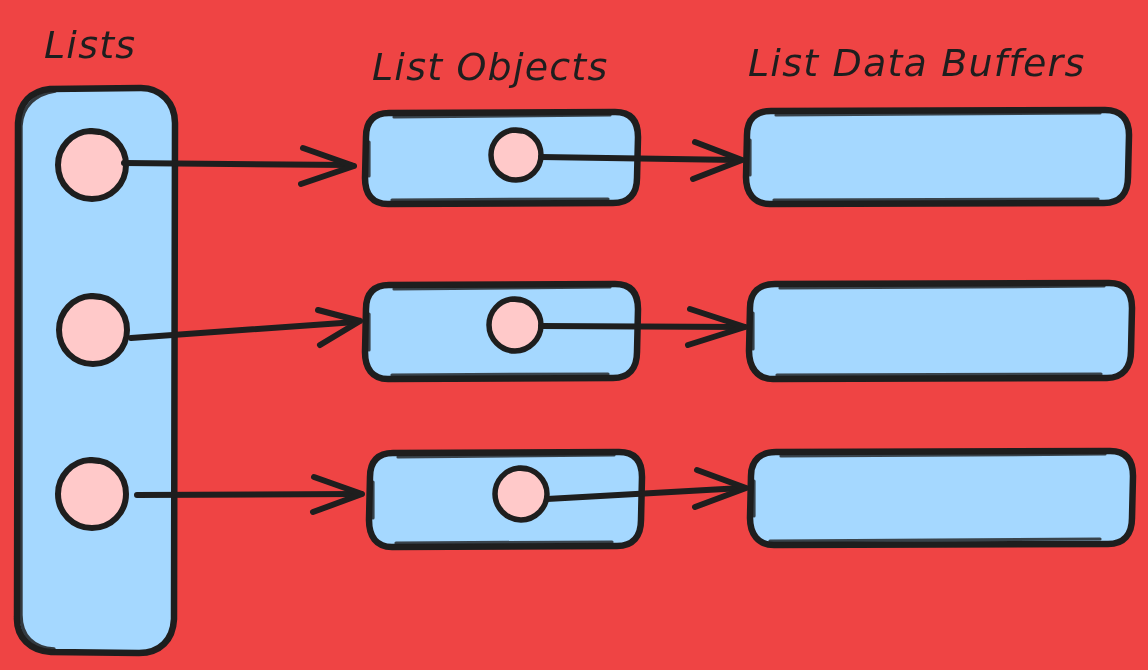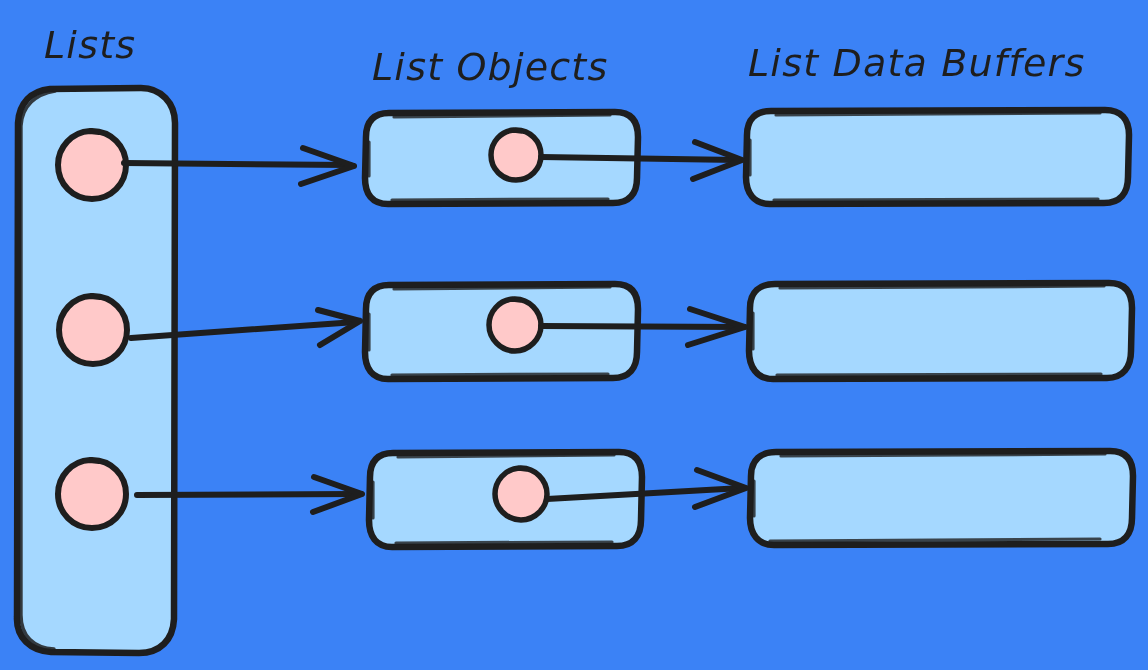--- a/index.html
+++ b/index.html
@@ -10,21 +10,21 @@
   body {
     width: 1148px;
     height: 670px;
     overflow: hidden;
     font-family: "DejaVu Sans", sans-serif;
   }
   #diagram-root {
     position: relative;
     width: 1148px;
     height: 670px;
-    background: #3b82f6;
+    background: #ef4444;
   }
   svg.canvas {
     position: absolute;
     inset: 0;
     width: 1148px;
     height: 670px;
     display: block;
   }
   .hand-label {
     font-family: "DejaVu Sans", sans-serif;

